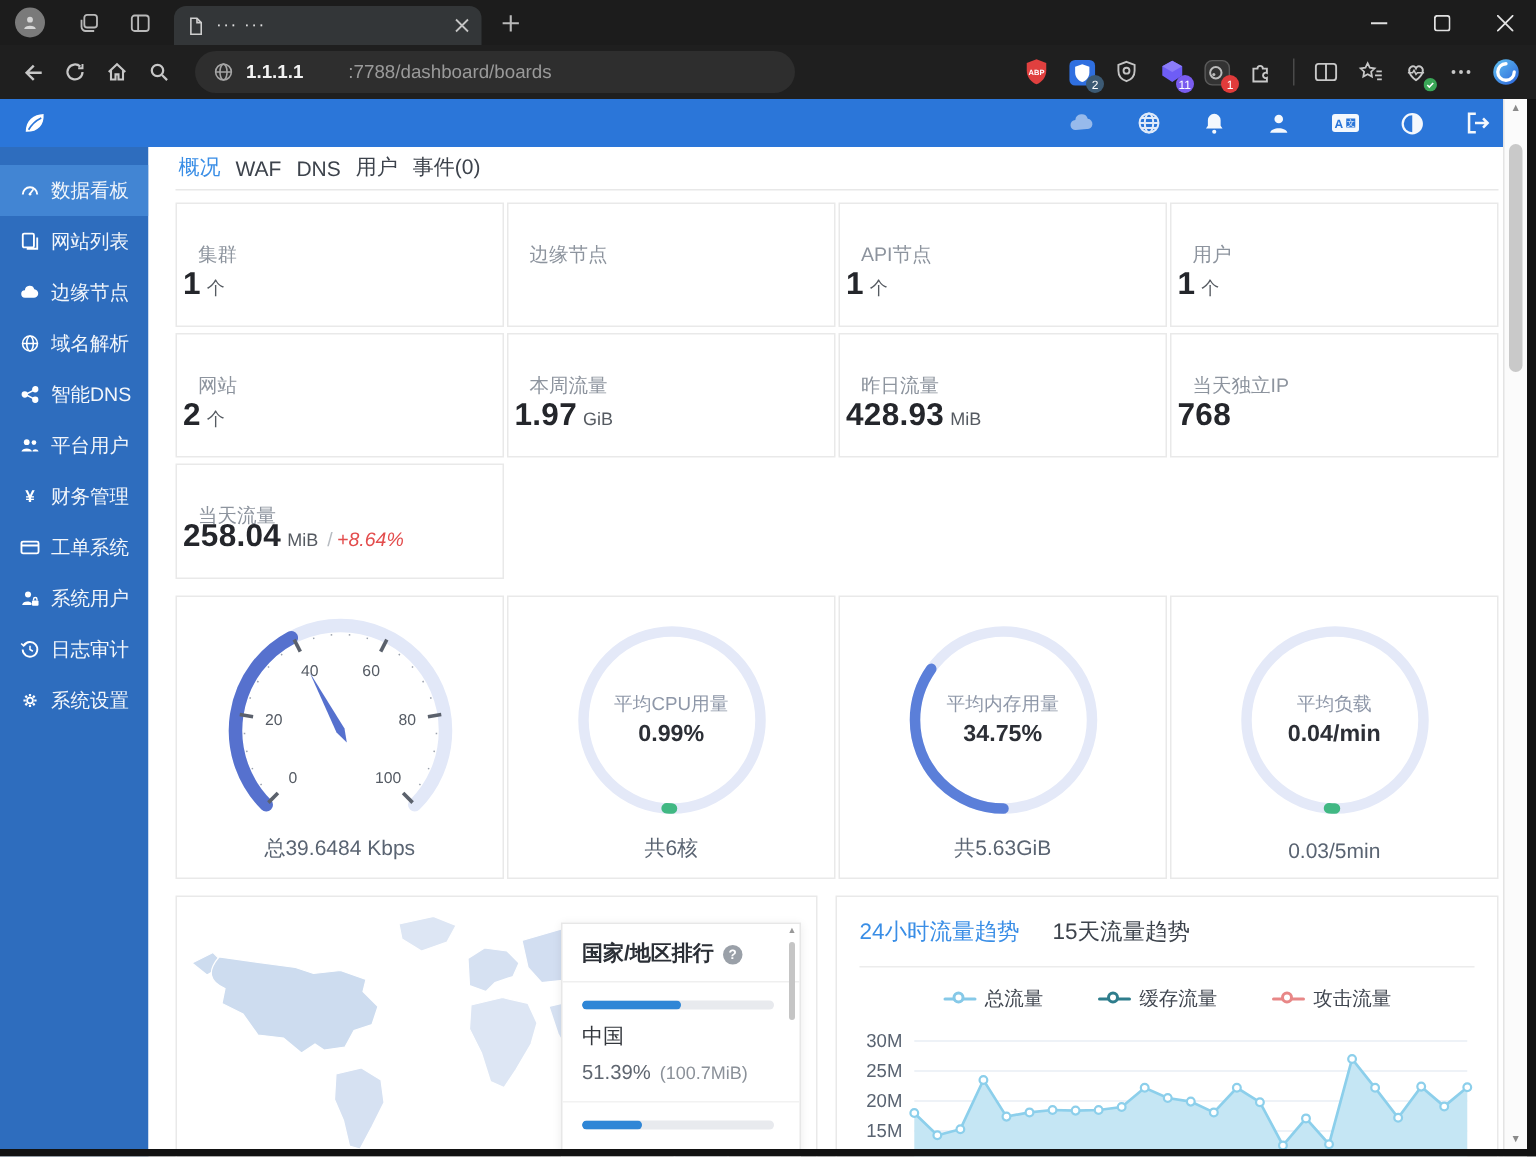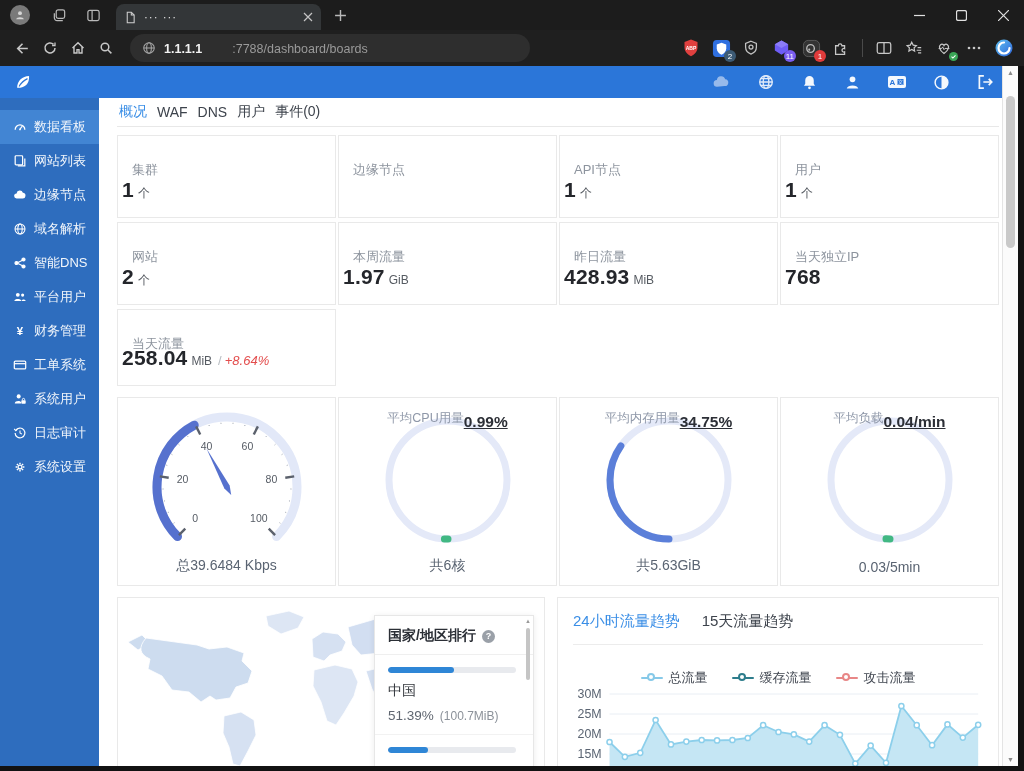--- a/index.html
+++ b/index.html
@@ -66,32 +66,32 @@
   .card-value { position:absolute; left:4px; right:0; bottom:15px; text-align:left; color:#24262b; }
   .num { font-size:21px; font-weight:600; letter-spacing:.2px; }
   .unit { font-size:12px; color:#555a61; margin-left:4px; }
   .sep { font-size:13px; color:#b7bcc2; margin:0 3px 0 6px; }
   .delta { font-size:13px; color:#e34d4d;font-style:italic; }
 
   .gaugerow { display:grid; grid-template-columns:repeat(4,1fr); gap:2px; height:189px; margin-top:11px; }
   .gpanel { position:relative; border:1px solid #e9e9e9; }
   .gauge-label { position:absolute; left:0; right:0; bottom:10px; text-align:center; font-size:14px; color:#5a6472; }
   .ringwrap { position:absolute; left:50%; top:12px; transform:translateX(-50%); width:140px; height:140px; }
-  .ringtext { position:absolute; inset:0; display:flex; flex-direction:row; align-items:flex-start; justify-content:center; }
+  .ringtext { position:absolute; inset:0; display:flex; flex-direction:column; align-items:center; justify-content:center; }
   .ringtitle { font-size:12.5px; color:#8e97a8; }
-  .ringvalue { font-size:15.5px; font-weight:600; color:#2c2f36; margin-top:3px;text-decoration:underline; }
+  .ringvalue { font-size:15.5px; font-weight:600; color:#2c2f36; margin-top:3px; }
   .speedo { position:absolute; left:50%; top:4px; transform:translateX(-50%); }
 
   .bottomrow { display:grid; grid-template-columns:428px 1fr; gap:12px; height:210px; margin-top:11px; }
   .mapcard { position:relative; border:1px solid #e9e9e9; overflow:hidden; }
   .trendcard { position:relative; border:1px solid #e9e9e9; padding:0 15px; }
   .trendtabs { display:flex; gap:22px; height:47px; align-items:center; font-size:15px; color:#3d434c;
                border-bottom:1px solid #ececec; }
   .ttab.active { color:#3a8ee6; }
-  .legend { display:flex; justify-content:center; gap:24px; margin-top:24px;text-align:right; }
+  .legend { display:flex; justify-content:center; gap:36px; margin-top:12px;text-align:right; }
   .litem { display:flex; align-items:center; gap:6px; font-size:13px; color:#404650; cursor:pointer; }
   .lmark { position:relative; width:22px; height:10px; }
   .lmark .lline { position:absolute; left:0; right:0; top:4px; height:2px; border-radius:1px; }
   .lmark .lcirc { position:absolute; left:6px; top:0; width:8px; height:8px; border-radius:50%; background:#fff; border:2px solid; }
   .chartsvg { position:absolute; left:0; top:88px; width:100%; height:120px; }
 
   
   .geopanel { position:absolute; right:10px; top:17px; width:160px; background:#fff;
               border:1px solid #e7e7e7; box-shadow:0 1px 6px rgba(0,0,0,.08); }
   .geotitle { display:flex; align-items:center; gap:6px; padding:11px 13px 9px; font-size:14px; font-weight:bold;

